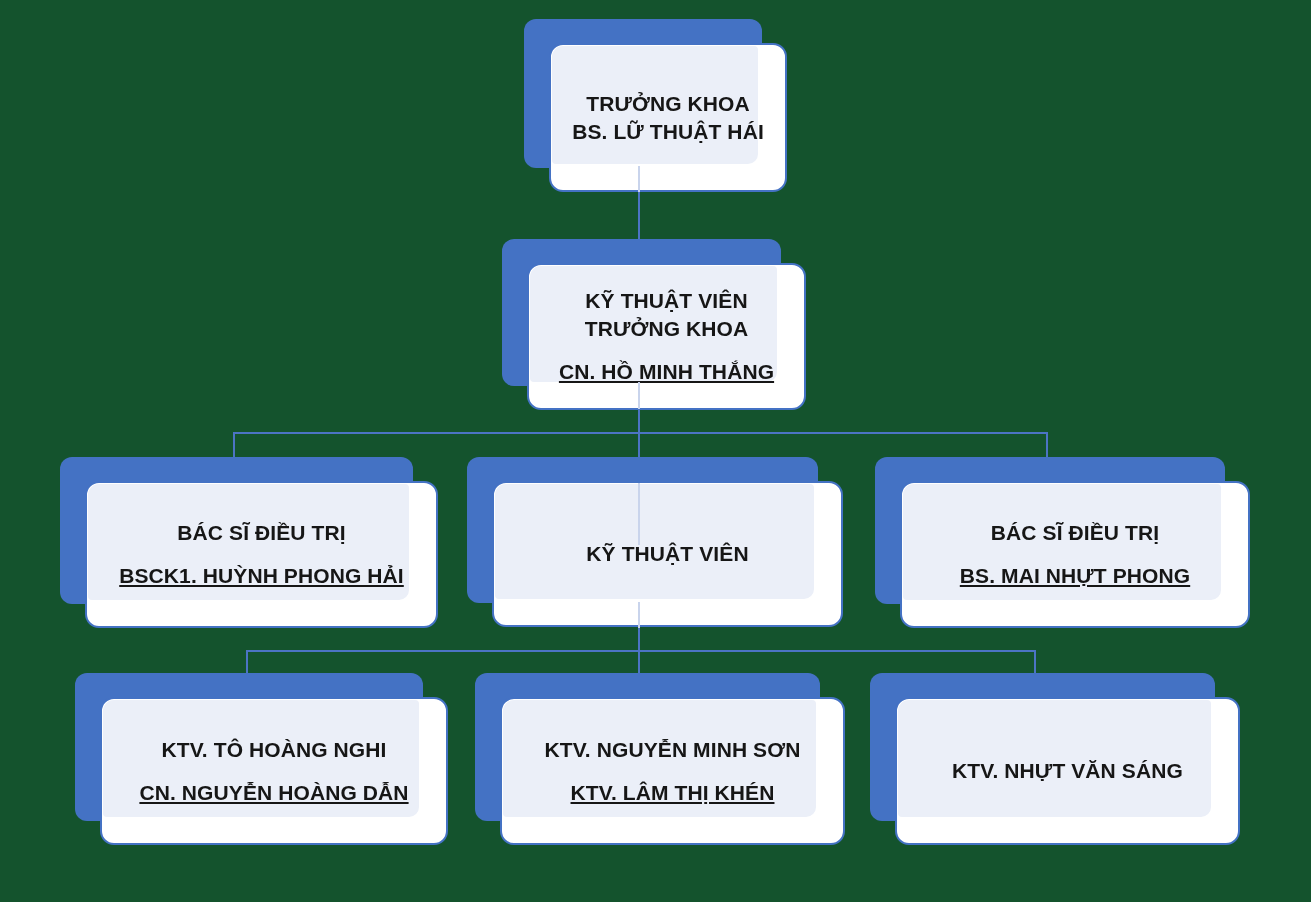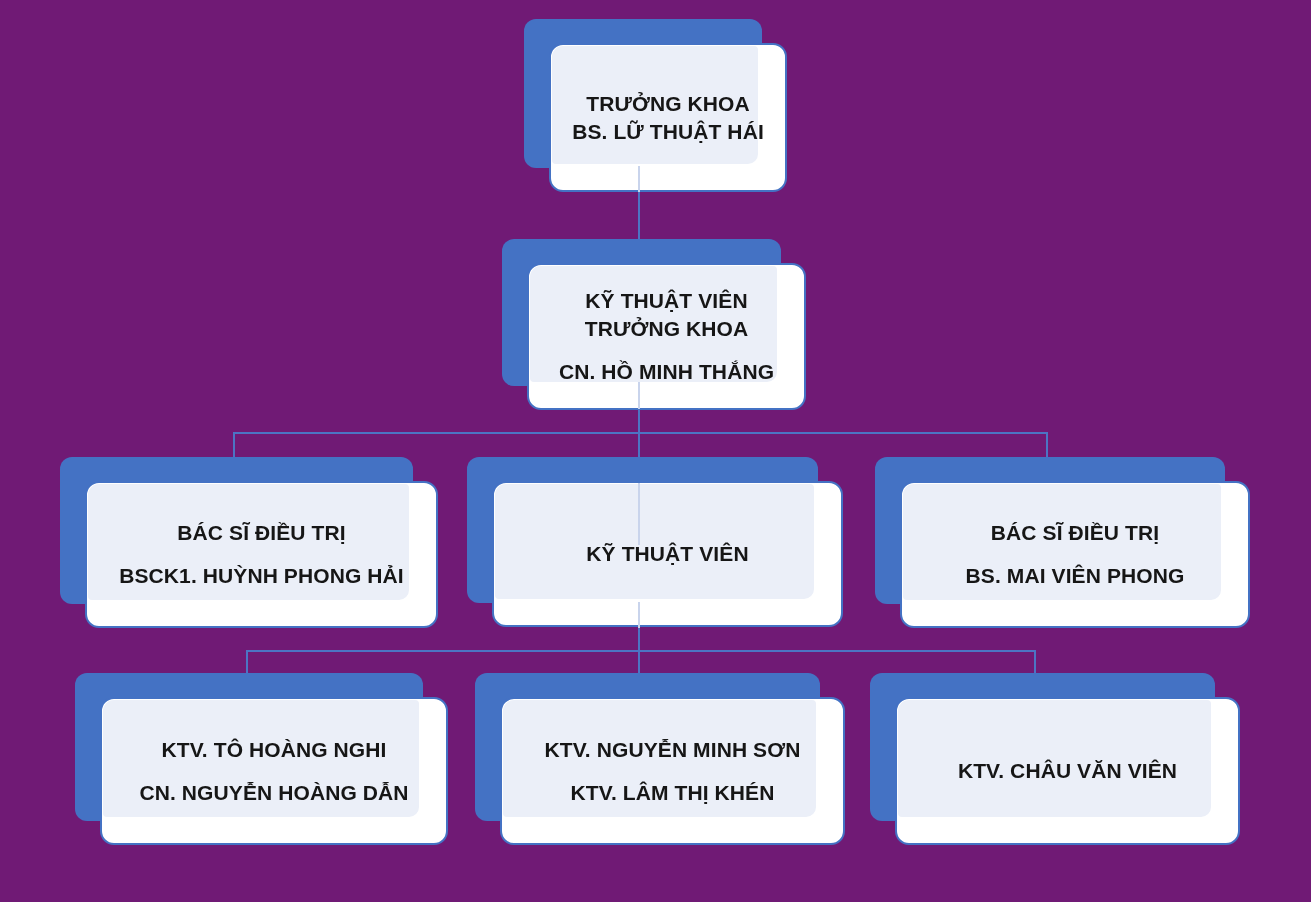--- a/index.html
+++ b/index.html
@@ -1,17 +1,17 @@
 <!DOCTYPE html>
 <html><head>
 <meta charset="utf-8">
 <style>
   html,body{margin:0;padding:0;background:#ffffff;}
   #canvas{
-    position:relative;width:1311px;height:902px;background:#701a75;overflow:hidden;
+    position:relative;width:1311px;height:902px;background:#14532d;overflow:hidden;
     font-family:"Liberation Sans", sans-serif;
   }
   .node{position:absolute;}
   .shadow{
     position:absolute;left:-25px;top:-24px;width:100%;height:100%;
     background:#4472C4;border-radius:12px;
   }
   .card{
     position:absolute;left:0;top:0;width:100%;height:100%;box-sizing:border-box;
     background:#ffffff;border:2px solid #4472C4;border-radius:14px;
@@ -19,21 +19,21 @@
   }
   .tint{
     position:absolute;left:1px;top:1px;right:27px;bottom:26px;
     background:#EBEFF8;border-radius:11px 4px 10px 4px;
   }
   .label{
     position:relative;z-index:2;color:#161616;font-size:21px;font-weight:600;
     letter-spacing:.1px;line-height:28px;padding:0 6px;
   }
   .label p{margin:0;}
-  .label p + p{margin-top:15px;}
+  .label p + p{margin-top:15px;text-decoration:underline;}
   .cline{position:absolute;background:#4C74C4;}
   .cline.v{width:2px;}
   .cline.h{height:2px;}
   .cline.faint{background:#C9D4EC;z-index:5;}
   .node{z-index:2;}
 </style>
 </head>
 <body>
 
 <div id="canvas">
@@ -99,21 +99,21 @@
       </div>
     </div>
   </div>
 
   <div class="node" style="left:900px;top:481px;width:350px;height:147px;">
     <div class="shadow"></div>
     <div class="card">
       <div class="tint"></div>
       <div class="label">
         <p><span>BÁC SĨ ĐIỀU TRỊ</span></p>
-        <p><span>BS. MAI VIÊN PHONG</span></p>
+        <p><span>BS. MAI NHỰT PHONG</span></p>
       </div>
     </div>
   </div>
 
   <div class="node" style="left:100px;top:697px;width:348px;height:148px;">
     <div class="shadow"></div>
     <div class="card">
       <div class="tint"></div>
       <div class="label">
         <p><span>KTV. TÔ HOÀNG NGHI</span></p>
@@ -131,18 +131,18 @@
         <p><span>KTV. LÂM THỊ KHÉN</span></p>
       </div>
     </div>
   </div>
 
   <div class="node" style="left:895px;top:697px;width:345px;height:148px;">
     <div class="shadow"></div>
     <div class="card">
       <div class="tint"></div>
       <div class="label">
-        <p><span>KTV. CHÂU VĂN VIÊN</span></p>
+        <p><span>KTV. NHỰT VĂN SÁNG</span></p>
       </div>
     </div>
   </div>
 
 </div>
 
 </body></html>

